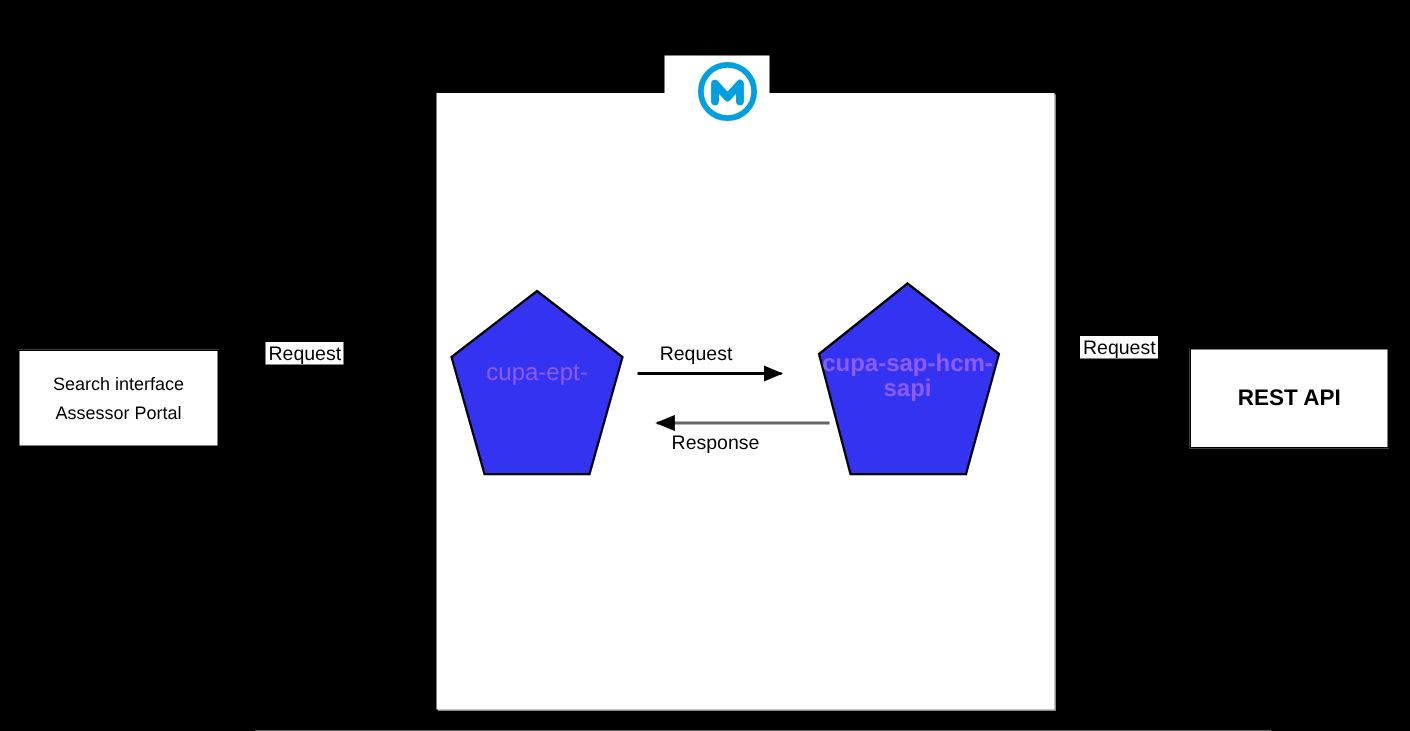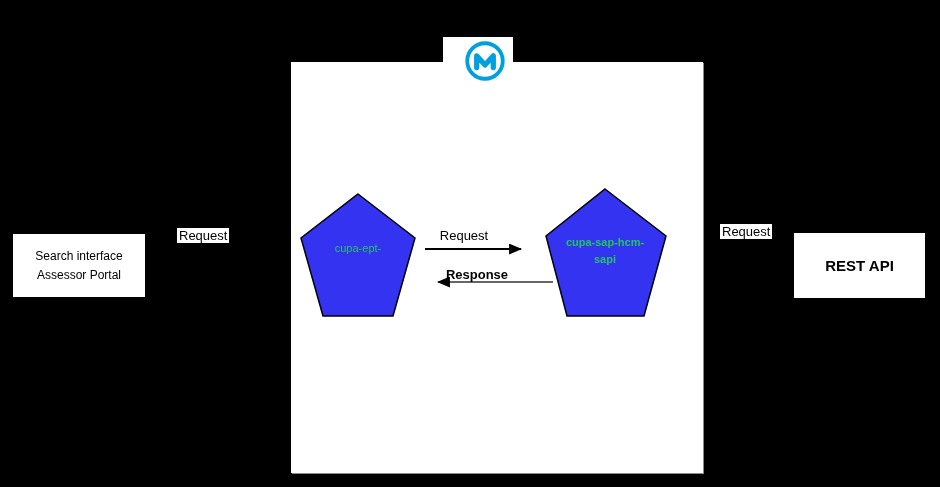--- a/index.html
+++ b/index.html
@@ -99,27 +99,26 @@
     text-align: center;
     width: 110px;
     white-space: nowrap;
   }
   .arrow-label.request {
     left: 409px;
     top: 228px;
   }
   .arrow-label.response {
     left: 422px;
-    top: 267px;
-    font-weight: bold;
+    top: 287px;
   }
   .penta-label {
     position: absolute;
-    color: #22c55e;
-    font-size: 11px;
+    color: #8b5cf6;
+    font-size: 16px;
     line-height: 17px;
     text-align: center;
     width: 150px;
   }
   .penta-label.left {
     left: 283px;
     top: 240px;
   }
   .penta-label.right {
     left: 530px;

